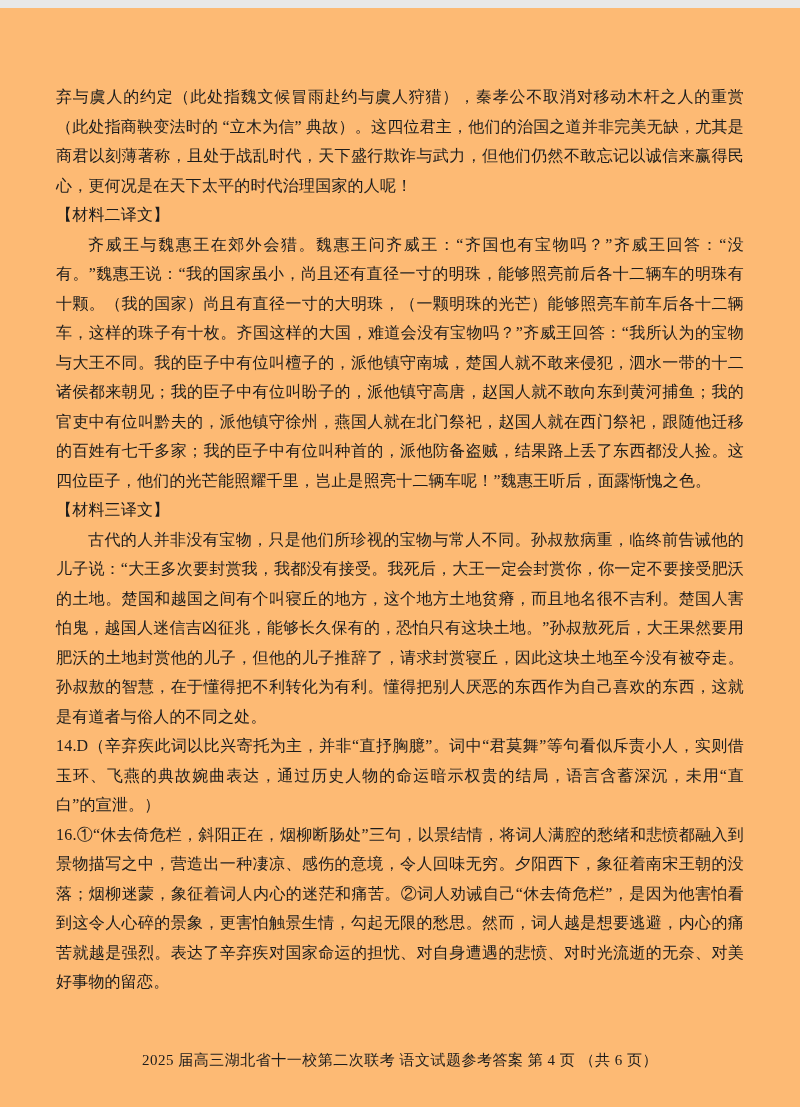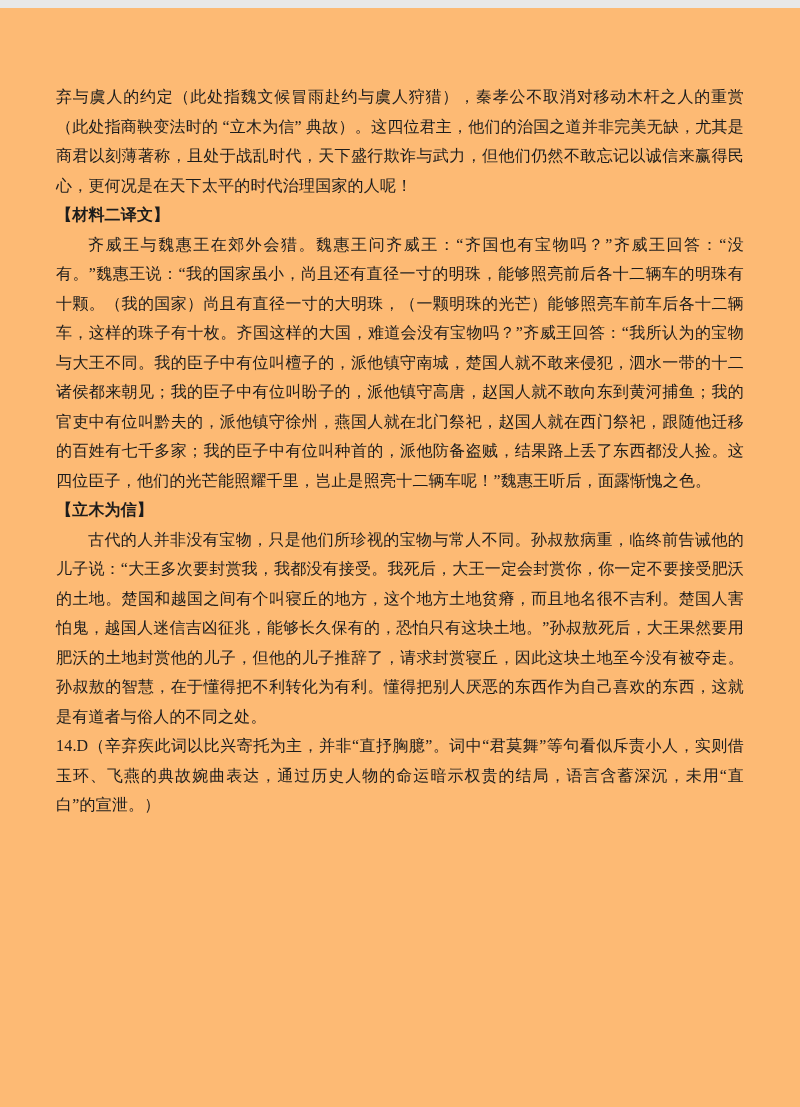--- a/index.html
+++ b/index.html
@@ -30,21 +30,21 @@
   .para {
     margin: 0;
   }
   .para.indent {
     text-indent: 2em;
   }
   .heading {
     margin: 0;
     font-size: 16px;
     line-height: 29.5px;
-    font-weight: 700;
+    font-weight: 400;
     text-align: left;
   }
   .footer {
     position: absolute;
     left: 0;
     right: 0;
     top: 1038px;
     line-height: 29.5px;
     text-align: center;
     font-size: 15px;
@@ -53,17 +53,19 @@
   }
 </style>
 </head>
 <body>
 
 <div class="page">
   <main class="content">
     <p class="para">弃与虞人的约定（此处指魏文候冒雨赴约与虞人狩猎），秦孝公不取消对移动木杆之人的重赏（此处指商鞅变法时的 “立木为信” 典故）。这四位君主，他们的治国之道并非完美无缺，尤其是商君以刻薄著称，且处于战乱时代，天下盛行欺诈与武力，但他们仍然不敢忘记以诚信来赢得民心，更何况是在天下太平的时代治理国家的人呢！</p>
     <h3 class="heading">【材料二译文】</h3>
     <p class="para indent">齐威王与魏惠王在郊外会猎。魏惠王问齐威王：“齐国也有宝物吗？”齐威王回答：“没有。”魏惠王说：“我的国家虽小，尚且还有直径一寸的明珠，能够照亮前后各十二辆车的明珠有十颗。（我的国家）尚且有直径一寸的大明珠，（一颗明珠的光芒）能够照亮车前车后各十二辆车，这样的珠子有十枚。齐国这样的大国，难道会没有宝物吗？”齐威王回答：“我所认为的宝物与大王不同。我的臣子中有位叫檀子的，派他镇守南城，楚国人就不敢来侵犯，泗水一带的十二诸侯都来朝见；我的臣子中有位叫盼子的，派他镇守高唐，赵国人就不敢向东到黄河捕鱼；我的官吏中有位叫黔夫的，派他镇守徐州，燕国人就在北门祭祀，赵国人就在西门祭祀，跟随他迁移的百姓有七千多家；我的臣子中有位叫种首的，派他防备盗贼，结果路上丢了东西都没人捡。这四位臣子，他们的光芒能照耀千里，岂止是照亮十二辆车呢！”魏惠王听后，面露惭愧之色。</p>
-    <h3 class="heading">【立木为信】</h3>
+    <h3 class="heading">【材料三译文】</h3>
     <p class="para indent">古代的人并非没有宝物，只是他们所珍视的宝物与常人不同。孙叔敖病重，临终前告诫他的儿子说：“大王多次要封赏我，我都没有接受。我死后，大王一定会封赏你，你一定不要接受肥沃的土地。楚国和越国之间有个叫寝丘的地方，这个地方土地贫瘠，而且地名很不吉利。楚国人害怕鬼，越国人迷信吉凶征兆，能够长久保有的，恐怕只有这块土地。”孙叔敖死后，大王果然要用肥沃的土地封赏他的儿子，但他的儿子推辞了，请求封赏寝丘，因此这块土地至今没有被夺走。孙叔敖的智慧，在于懂得把不利转化为有利。懂得把别人厌恶的东西作为自己喜欢的东西，这就是有道者与俗人的不同之处。</p>
     <p class="para">14.D（辛弃疾此词以比兴寄托为主，并非“直抒胸臆”。词中“君莫舞”等句看似斥责小人，实则借玉环、飞燕的典故婉曲表达，通过历史人物的命运暗示权贵的结局，语言含蓄深沉，未用“直白”的宣泄。）</p>
+    <p class="para">16.①“休去倚危栏，斜阳正在，烟柳断肠处”三句，以景结情，将词人满腔的愁绪和悲愤都融入到景物描写之中，营造出一种凄凉、感伤的意境，令人回味无穷。夕阳西下，象征着南宋王朝的没落；烟柳迷蒙，象征着词人内心的迷茫和痛苦。②词人劝诫自己“休去倚危栏”，是因为他害怕看到这令人心碎的景象，更害怕触景生情，勾起无限的愁思。然而，词人越是想要逃避，内心的痛苦就越是强烈。表达了辛弃疾对国家命运的担忧、对自身遭遇的悲愤、对时光流逝的无奈、对美好事物的留恋。</p>
   </main>
+  <footer class="footer">2025 届高三湖北省十一校第二次联考 语文试题参考答案 第 4 页 （共 6 页）</footer>
 </div>
 
 </body></html>

